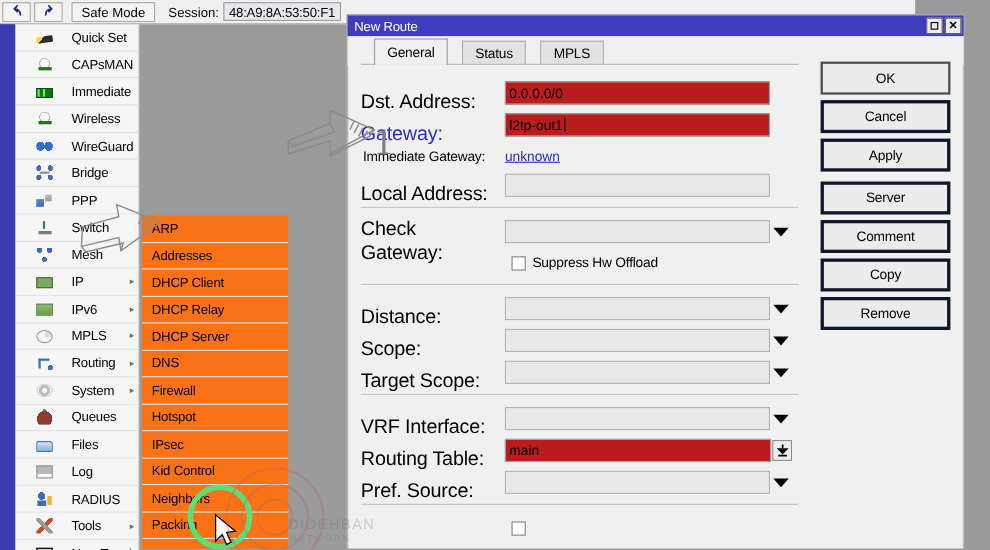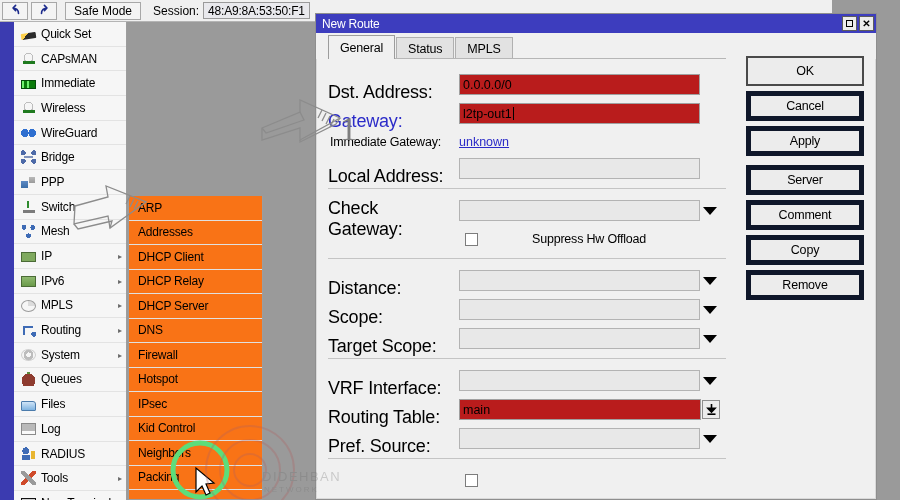--- a/index.html
+++ b/index.html
@@ -40,22 +40,22 @@
   }
 
   
   #sidebar {
     position:absolute; left:14px; top:22px; width:113px; height:478px;
     background:#f6f6f6; border-right:1px solid #9d9d9d;
     overflow:hidden;
   }
   .menu-item {
     height:24.7px; display:flex; align-items:center;
-    padding-left:7px; border-bottom:1px solid #e3e3e3;
-    font-size:12px; white-space:nowrap; position:relative;
+    padding-left:19px; border-bottom:1px solid #e3e3e3;
+    font-size:12px; white-space:nowrap; position:relative;gap:12px;
   }
   .menu-item .mlabel { margin-left:5px; letter-spacing:-0.2px; }
   .menu-item .marrow {
     position:absolute; right:4px; top:50%; transform:translateY(-50%);
     font-size:8px; color:#6a6a6a;
   }
   .mi { width:15px; height:14px; position:relative; flex:0 0 15px; }
 
   
   .ic-wand { background:linear-gradient(135deg,#ffd24d 0 35%, #2b2b2b 35% 100%); border-radius:1px; transform:rotate(-8deg); height:6px; margin-top:4px; }
@@ -142,21 +142,21 @@
   }
   .win-btn .sq { width:7px; height:7px; border:1.5px solid #000; }
 
   #tabs { height:26px; display:flex; align-items:flex-end; padding-left:12px; background:#f0f0f0; position:relative; }
   #tabs:after {
     content:""; position:absolute; left:12px; right:150px; bottom:0; height:1px; background:#b6b6b6;
   }
   .tab {
     height:22px; padding:0 11px; display:flex; align-items:center;
     font-size:12.5px; background:#e2e2e2; border:1px solid #b0b0b0; border-bottom:none;
-    margin-right:1px; letter-spacing:-0.2px;
+    margin-right:1px; letter-spacing:-0.2px;margin-left:12px;
   }
   .tab.active { background:#f0f0f0; border-color:#9c9c9c; height:24px; position:relative; z-index:2; }
 
   #form { position:absolute; left:12px; top:58px; width:392px; }
   .row { display:flex; align-items:center; height:25px; margin-bottom:4px; }
   .row .lbl {
     width:131px; padding-right:6px; font-size:18px; letter-spacing:-0.2px;margin-top:16px;
   }
   .row .lbl.blue { color:#2b2bc8; }
   .fld {
@@ -178,29 +178,29 @@
     display:flex; align-items:center; justify-content:center;
   }
   .combo-btn svg { display:block; }
 
   .link-row { display:flex; align-items:center; height:24px; margin-bottom:2px; }
   .link-row .lbl { width:131px; text-align:right; padding-right:18px; font-size:12.5px; letter-spacing:-0.2px; }
   .link-row a { color:#2b2bc8; text-decoration:underline; font-size:12.5px; }
 
   .sep { height:1px; background:#c4c4c4; margin:7px 0 9px 0; width:398px; }
 
-  .cb-row { display:flex; align-items:center; height:24px; padding-left:137px;gap:48px; }
+  .cb-row { display:flex; align-items:center; height:24px; padding-left:137px; }
   .cbx { width:13px; height:13px; background:#fff; border:1px solid #7c7c7c; margin-right:6px; }
   .cb-row .cbl { font-size:12.5px; letter-spacing:-0.2px; }
 
   
   #dlg-buttons { position:absolute; right:12px; top:42px; width:118px; }
   .dbtn {
     height:30px; width:118px; margin-bottom:5px; background:#ececec;
-    border:5px solid #0f172a; display:flex; align-items:center; justify-content:center;
+    border:3px solid #0f172a; display:flex; align-items:center; justify-content:center;
     font-size:12.5px; letter-spacing:-0.2px;
   }
   .dbtn.focus { border:2px solid #4a4a4a; }
   .dbtn.gap { margin-top:9px; }
 
   
   #anno { position:absolute; left:0; top:0; width:900px; height:500px; pointer-events:none; }
 </style>
 </head>
 <body>

